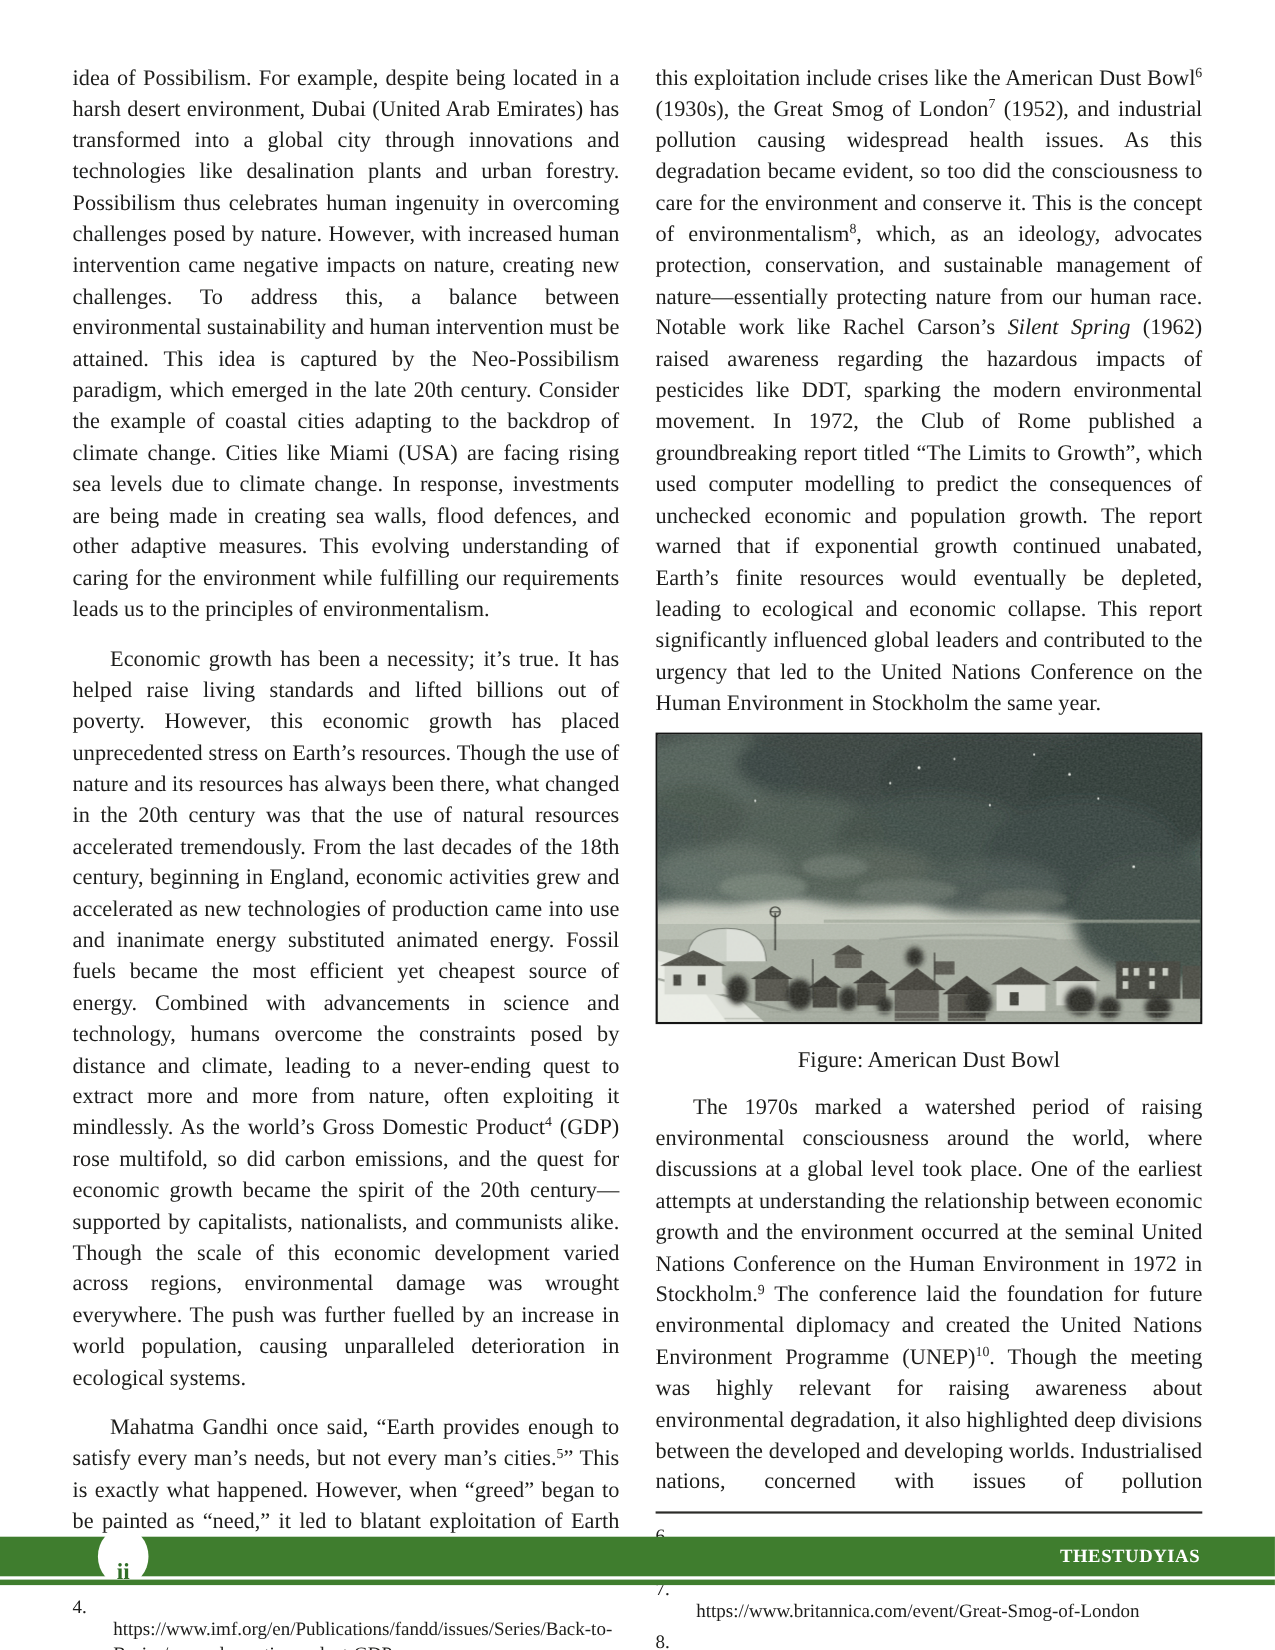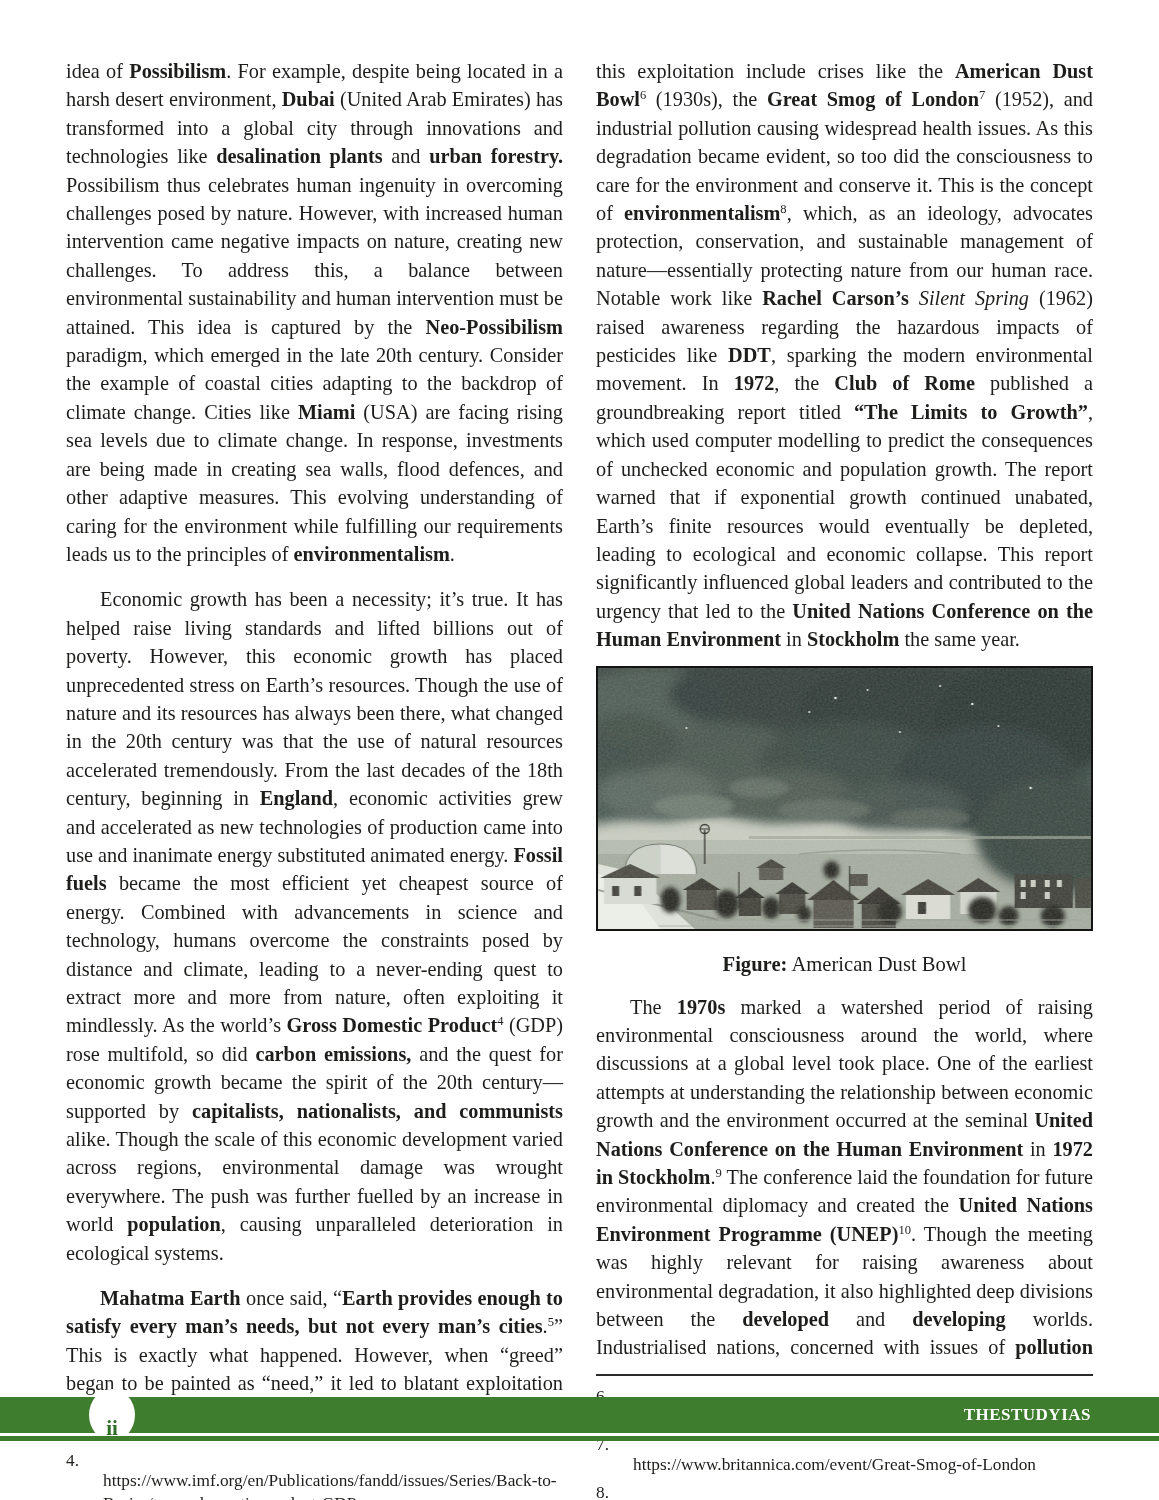--- a/index.html
+++ b/index.html
@@ -4,21 +4,21 @@
 <style>
   html,body{margin:0;padding:0;background:#ffffff;}
   body{width:1159px;height:1500px;font-family:"Liberation Serif", serif;color:var(--ink,#1d1d1b);}
   .page{position:relative;width:1159px;height:1500px;background:#fff;overflow:hidden;}
   .columns{display:flex;gap:33px;padding:57px 66px 0 66px;}
   .column{width:497px;flex:none;}
   p.body{font-size:20.3px;line-height:28.4px;text-align:justify;margin:0;hyphens:none;}
   p.indent{text-indent:34px;margin-top:17px;}
   p.force-just{text-align-last:justify;}
   sup{font-size:0.62em;line-height:0;vertical-align:0.55em;}
-  b{font-weight:bold;}
+  b{font-weight:normal;}
   
   figure{margin:12px 0 0 0;border:2px solid #141414;}
   figure svg{display:block;width:100%;height:261px;}
   .caption{margin:22px 0 0 0;text-align:center;font-size:20.6px;}
   
   .footnotes{margin-top:12px;}
   .fn-rule{border:none;border-top:2px solid #2b2b29;margin:0 0 9px 0;}
   .footnote{display:flex;font-size:17.3px;line-height:23px;margin-bottom:5px;}
   .fn-num{flex:none;width:37px;}
   .fn-text{flex:1;overflow-wrap:anywhere;margin-top:20px;}
@@ -33,21 +33,21 @@
 </style>
 </head>
 <body>
 
 <div class="page">
   <div class="columns">
 
     <div class="column">
       <p class="body"><span>idea of </span><b>Possibilism</b><span>. For example, despite being located in a harsh desert environment, </span><b>Dubai</b><span> (United Arab Emirates) has transformed into a global city through innovations and technologies like </span><b>desalination plants</b><span> and </span><b>urban forestry.</b><span> Possibilism thus celebrates human ingenuity in overcoming challenges posed by nature. However, with increased human intervention came negative impacts on nature, creating new challenges. To address this, a balance between environmental sustainability and human intervention must be attained. This idea is captured by the </span><b>Neo-Possibilism</b><span> paradigm, which emerged in the late 20th century. Consider the example of coastal cities adapting to the backdrop of climate change. Cities like </span><b>Miami</b><span> (USA) are facing rising sea levels due to climate change. In response, investments are being made in creating sea walls, flood defences, and other adaptive measures. This evolving understanding of caring for the environment while fulfilling our requirements leads us to the principles of </span><b>environmentalism</b><span>.</span></p>
       <p class="body indent"><span>Economic growth has been a necessity; it’s true. It has helped raise living standards and lifted billions out of poverty. However, this economic growth has placed unprecedented stress on Earth’s resources. Though the use of nature and its resources has always been there, what changed in the 20th century was that the use of natural resources accelerated tremendously. From the last decades of the 18th century, beginning in </span><b>England</b><span>, economic activities grew and accelerated as new technologies of production came into use and inanimate energy substituted animated energy. </span><b>Fossil fuels</b><span> became the most efficient yet cheapest source of energy. Combined with advancements in science and technology, humans overcome the constraints posed by distance and climate, leading to a never-ending quest to extract more and more from nature, often exploiting it mindlessly. As the world’s </span><b>Gross Domestic Product</b><sup>4</sup><span> (GDP) rose multifold, so did </span><b>carbon emissions,</b><span> and the quest for economic growth became the spirit of the 20th century—supported by </span><b>capitalists, nationalists, and communists</b><span> alike. Though the scale of this economic development varied across regions, environmental damage was wrought everywhere. The push was further fuelled by an increase in world </span><b>population</b><span>, causing unparalleled deterioration in ecological systems.</span></p>
-      <p class="body indent"><b>Mahatma Earth</b><span> once said, “</span><b>Earth provides enough to satisfy every man’s needs, but not every man’s cities</b><span>.</span><sup>5</sup><span>” This is exactly what happened. However, when “greed” began to be painted as “need,” it led to blatant exploitation of Earth and its resources. Manifestations of</span></p>
+      <p class="body indent"><b>Mahatma Gandhi</b><span> once said, “</span><b>Earth provides enough to satisfy every man’s needs, but not every man’s cities</b><span>.</span><sup>5</sup><span>” This is exactly what happened. However, when “greed” began to be painted as “need,” it led to blatant exploitation of Earth and its resources. Manifestations of</span></p>
       <div class="footnotes">
         <hr class="fn-rule">
         <div>
             <div class="footnote">
               <span class="fn-num">4.</span>
               <span class="fn-text">https://www.imf.org/en/Publications/fandd/issues/Series/Back-to-Basics/gross-domestic-product-GDP</span>
             </div>
             <div class="footnote">
               <span class="fn-num">5.</span>
               <span class="fn-text">https://www.tribuneindia.com/news/archive/amritsar/remembering-mahatma-his-philosophy-on-environment-842002/</span>

